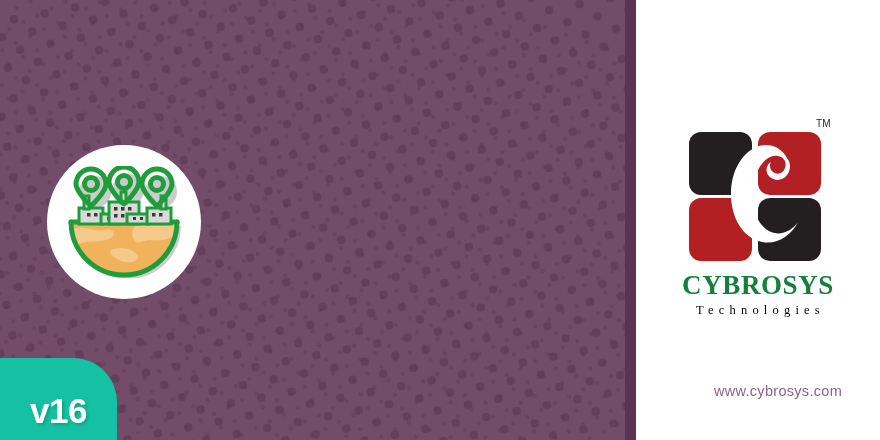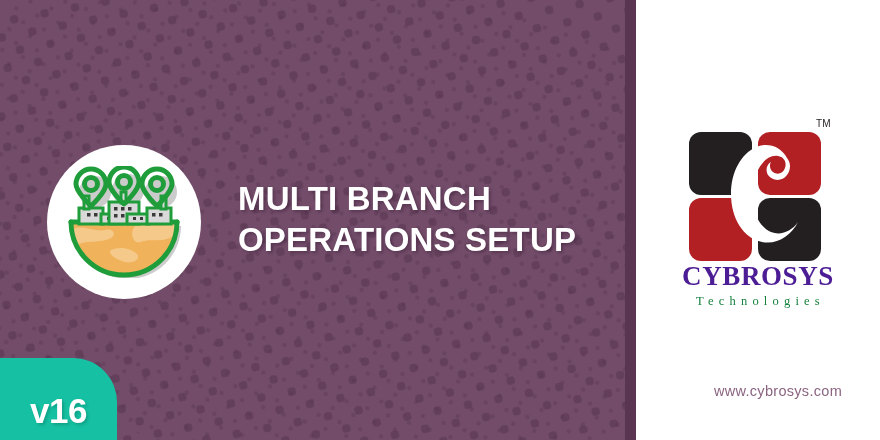--- a/index.html
+++ b/index.html
@@ -158,34 +158,35 @@
     position: absolute;
     right: 2px;
     top: 0px;
     font-family: "Liberation Sans", sans-serif;
     font-size: 10px;
     color: #231f20;
     letter-spacing: 0.3px;
   }
 
   .brand-name {
+    margin-top: 9px;
     font-family: "Liberation Serif", serif;
     font-weight: bold;
     font-size: 27px;
     line-height: 29px;
-    color: #4c1d95;
+    color: #15803d;
     letter-spacing: 0.6px;
   }
 
   .brand-sub {
     margin-top: 3px;
     font-family: "Liberation Serif", serif;
     font-size: 12.5px;
     line-height: 15px;
-    color: #15803d;
+    color: #000000;
     letter-spacing: 5.2px;
     padding-left: 5px;
   }
 
   .website-url {
     position: absolute;
     left: 0;
     top: 383px;
     width: 244px;
     text-align: center;
@@ -264,24 +265,20 @@
           <path d="M26,40 C26,40 11,26 11,18 A15,15 0 1 1 41,18 C41,26 26,40 26,40 Z"></path>
           <circle cx="26" cy="18" r="6.5"></circle>
           <path d="M59,38 C59,38 44,24 44,16 A15,15 0 1 1 74,16 C74,24 59,38 59,38 Z"></path>
           <circle cx="59" cy="16" r="6.5"></circle>
           <path d="M92,40 C92,40 77,26 77,18 A15,15 0 1 1 107,18 C107,26 92,40 92,40 Z"></path>
           <circle cx="92" cy="18" r="6.5"></circle>
         </g>
       </svg>
     </div>
 
-    <div class="title-block">
-      <span class="title-line">MULTI BRANCH</span>
-      <span class="title-line">OPERATIONS SETUP</span>
-    </div>
 
     <div class="version-badge">
       <span class="version-text">v16</span>
     </div>
 
     <div class="divider-stripe"></div>
   </div>
 
   <div class="right-panel">
 

